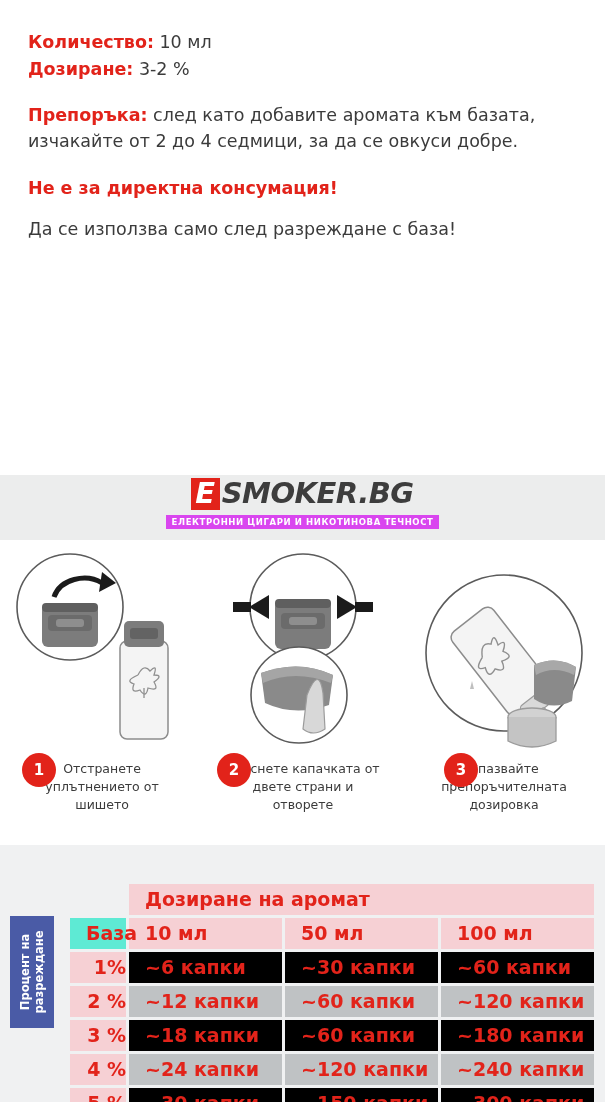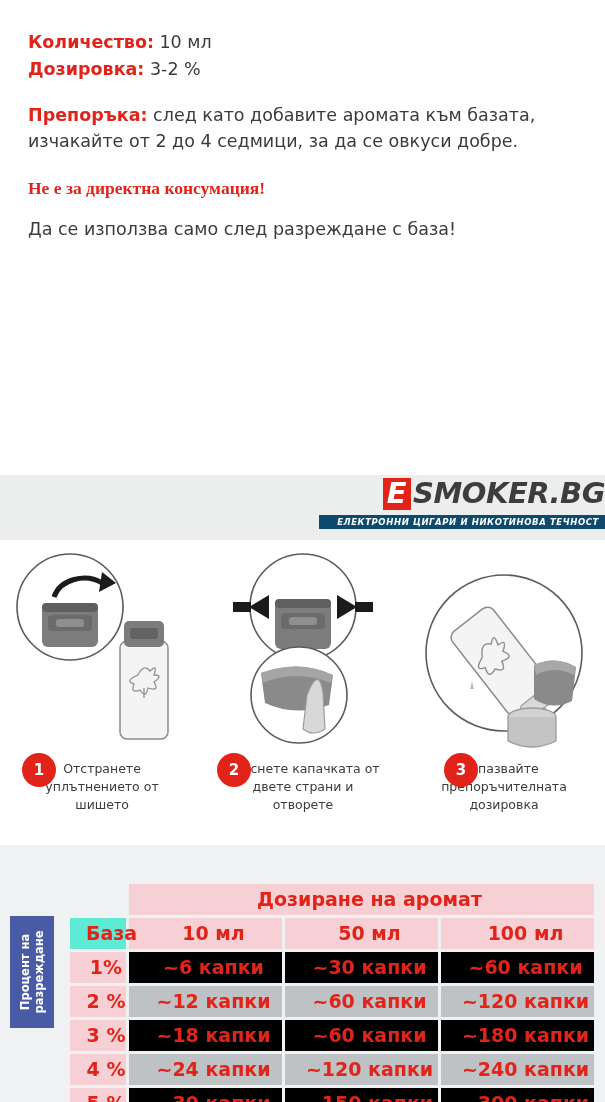--- a/index.html
+++ b/index.html
@@ -28,40 +28,39 @@
     color: #e2231a;
     font-weight: bold;
   }
   .para { margin: 0 0 0 0; }
   .para + .para { margin-top: 1px; }
   .gap { height: 21px; }
   .warn {
     color: #e2231a;
     font-weight: bold;
     font-size: 17.5px;
-    font-family: Liberation Serif, serif;
   }
   .warn-sub {
     color: #3b3b3b;
     font-size: 17.5px;
     margin-top: 15px;
   }
 
   
   .banner {
     position: absolute;
     top: 475px; left: 0;
     width: 605px; height: 65px;
     background: #eceded;
   }
   .logo-wrap {
     position: absolute;
     top: 478px;
     left: 0; width: 605px;
-    text-align: right;
+    text-align: center;
   }
   .logo-main {
     display: inline-block;
     font-family: "DejaVu Sans", "Liberation Sans", sans-serif;
     font-weight: bold;
     font-style: italic;
     font-size: 29px;
     letter-spacing: -0.5px;
     color: #3d3d3d;
     line-height: 1;
@@ -70,28 +69,27 @@
     display: inline-block;
     background: #e2231a;
     color: #ffffff;
     font-style: italic;
     font-weight: bold;
     padding: 1px 5px 2px 4px;
     margin-right: 2px;
   }
   .logo-sub {
     margin-top: 2px;
-    background: #0c4a6e;
+    background: #d946ef;
     color: #ffffff;
     font-size: 8.5px;
     letter-spacing: 0.6px;
-    padding: 2px 6px 2px 18px;
+    padding: 2px 6px 2px 6px;
     display: inline-block;
     font-weight: bold;
-    font-style: italic;
   }
 
   
   .steps {
     position: absolute;
     top: 545px; left: 0;
     width: 605px; height: 295px;
   }
   .step {
     position: absolute;
@@ -137,21 +135,20 @@
   }
   table.dose {
     position: absolute;
     top: 36px; left: 8px;
     width: 589px;
     border-collapse: separate;
     border-spacing: 3px;
     table-layout: fixed;
   }
   table.dose td, table.dose th {
-    text-align: center;
     font-weight: bold;
     color: #e2231a;
     padding: 4px 0 5px 16px;
     font-size: 19px;
     border: 0;
   }
   .c-corner { background: transparent; width: 56px; }
   .th-title {
     background: #f6d0d4;
     color: #e2231a;
@@ -194,21 +191,21 @@
 <body>
 
 <div id="page">
 
   <div class="text-block">
     <div class="para">
       <span class="lbl">Количество:</span>
       <span>10 мл</span>
     </div>
     <div class="para">
-      <span class="lbl">Дозировка:</span>
+      <span class="lbl">Дозиране:</span>
       <span>3-2 %</span>
     </div>
 
     <div class="gap"></div>
 
     <div class="para">
       <span class="lbl">Препоръка:</span>
       <span>след като добавите аромата към базата, изчакайте от 2 до 4 седмици, за да се овкуси добре.</span>
     </div>
 

